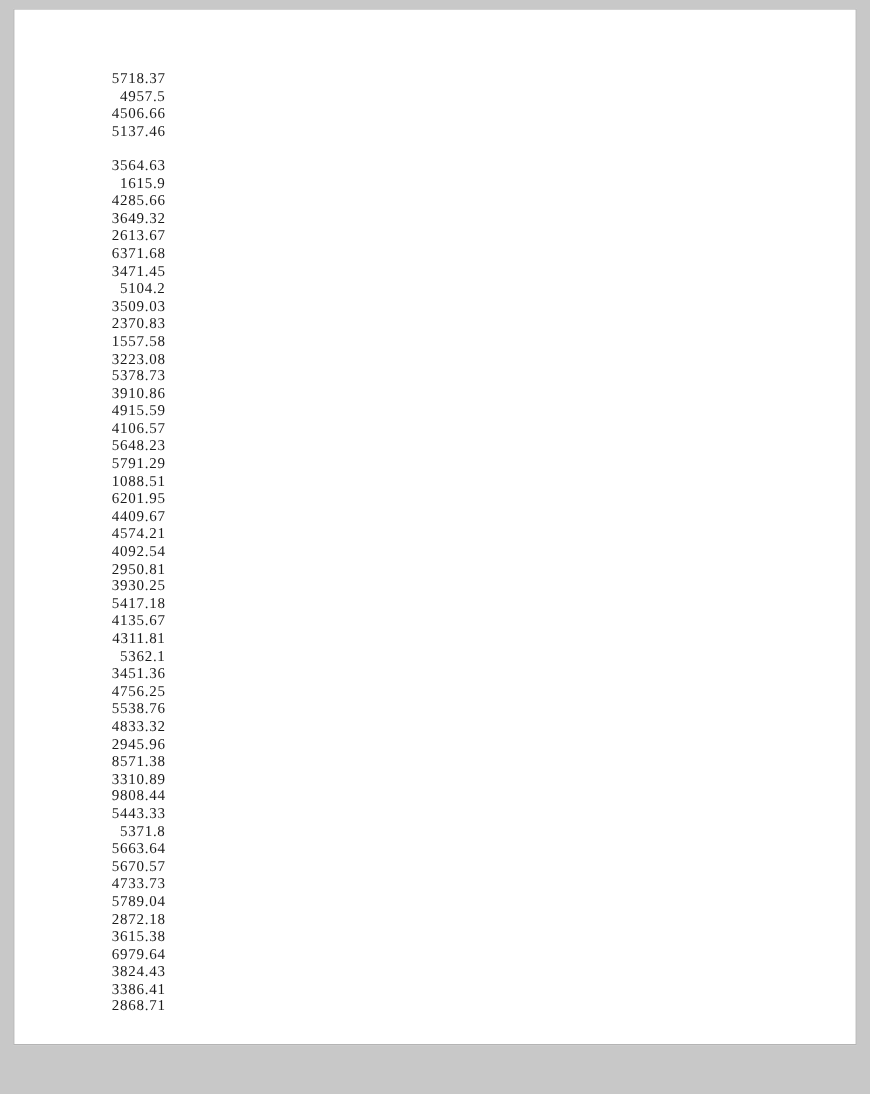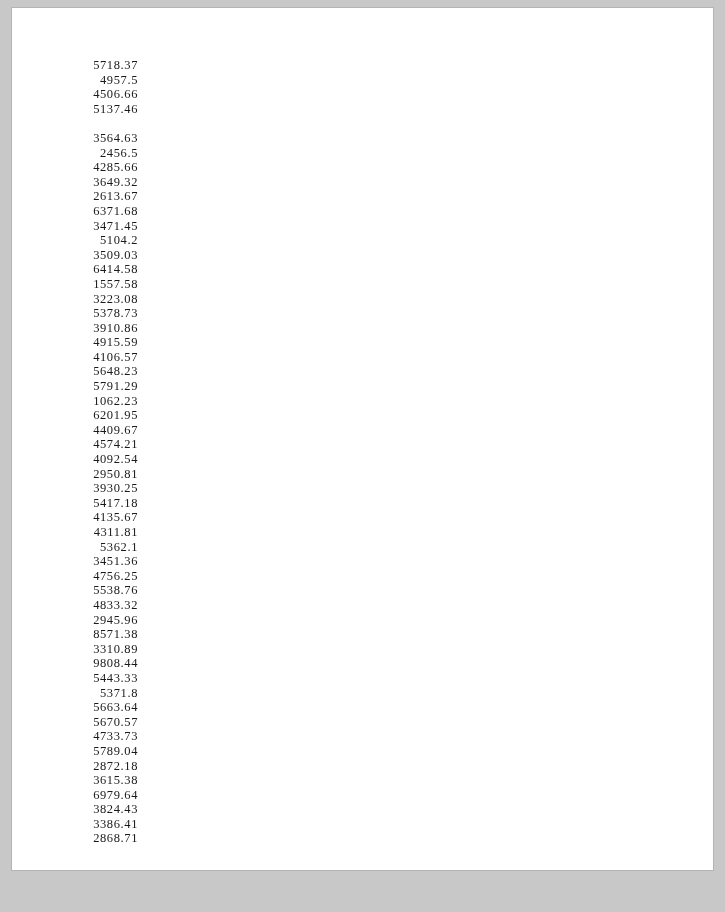--- a/index.html
+++ b/index.html
@@ -48,38 +48,38 @@
 <body>
 
 <div class="page">
   <div class="numbers-column">
       <span class="num-line">5718.37</span>
       <span class="num-line">4957.5</span>
       <span class="num-line">4506.66</span>
       <span class="num-line">5137.46</span>
       <span class="num-line blank">&nbsp;</span>
       <span class="num-line">3564.63</span>
-      <span class="num-line">2456.5</span>
+      <span class="num-line">1615.9</span>
       <span class="num-line">4285.66</span>
       <span class="num-line">3649.32</span>
       <span class="num-line">2613.67</span>
       <span class="num-line">6371.68</span>
       <span class="num-line">3471.45</span>
       <span class="num-line">5104.2</span>
       <span class="num-line">3509.03</span>
-      <span class="num-line">6414.58</span>
+      <span class="num-line">2370.83</span>
       <span class="num-line">1557.58</span>
       <span class="num-line">3223.08</span>
       <span class="num-line">5378.73</span>
       <span class="num-line">3910.86</span>
       <span class="num-line">4915.59</span>
       <span class="num-line">4106.57</span>
       <span class="num-line">5648.23</span>
       <span class="num-line">5791.29</span>
-      <span class="num-line">1062.23</span>
+      <span class="num-line">1088.51</span>
       <span class="num-line">6201.95</span>
       <span class="num-line">4409.67</span>
       <span class="num-line">4574.21</span>
       <span class="num-line">4092.54</span>
       <span class="num-line">2950.81</span>
       <span class="num-line">3930.25</span>
       <span class="num-line">5417.18</span>
       <span class="num-line">4135.67</span>
       <span class="num-line">4311.81</span>
       <span class="num-line">5362.1</span>

